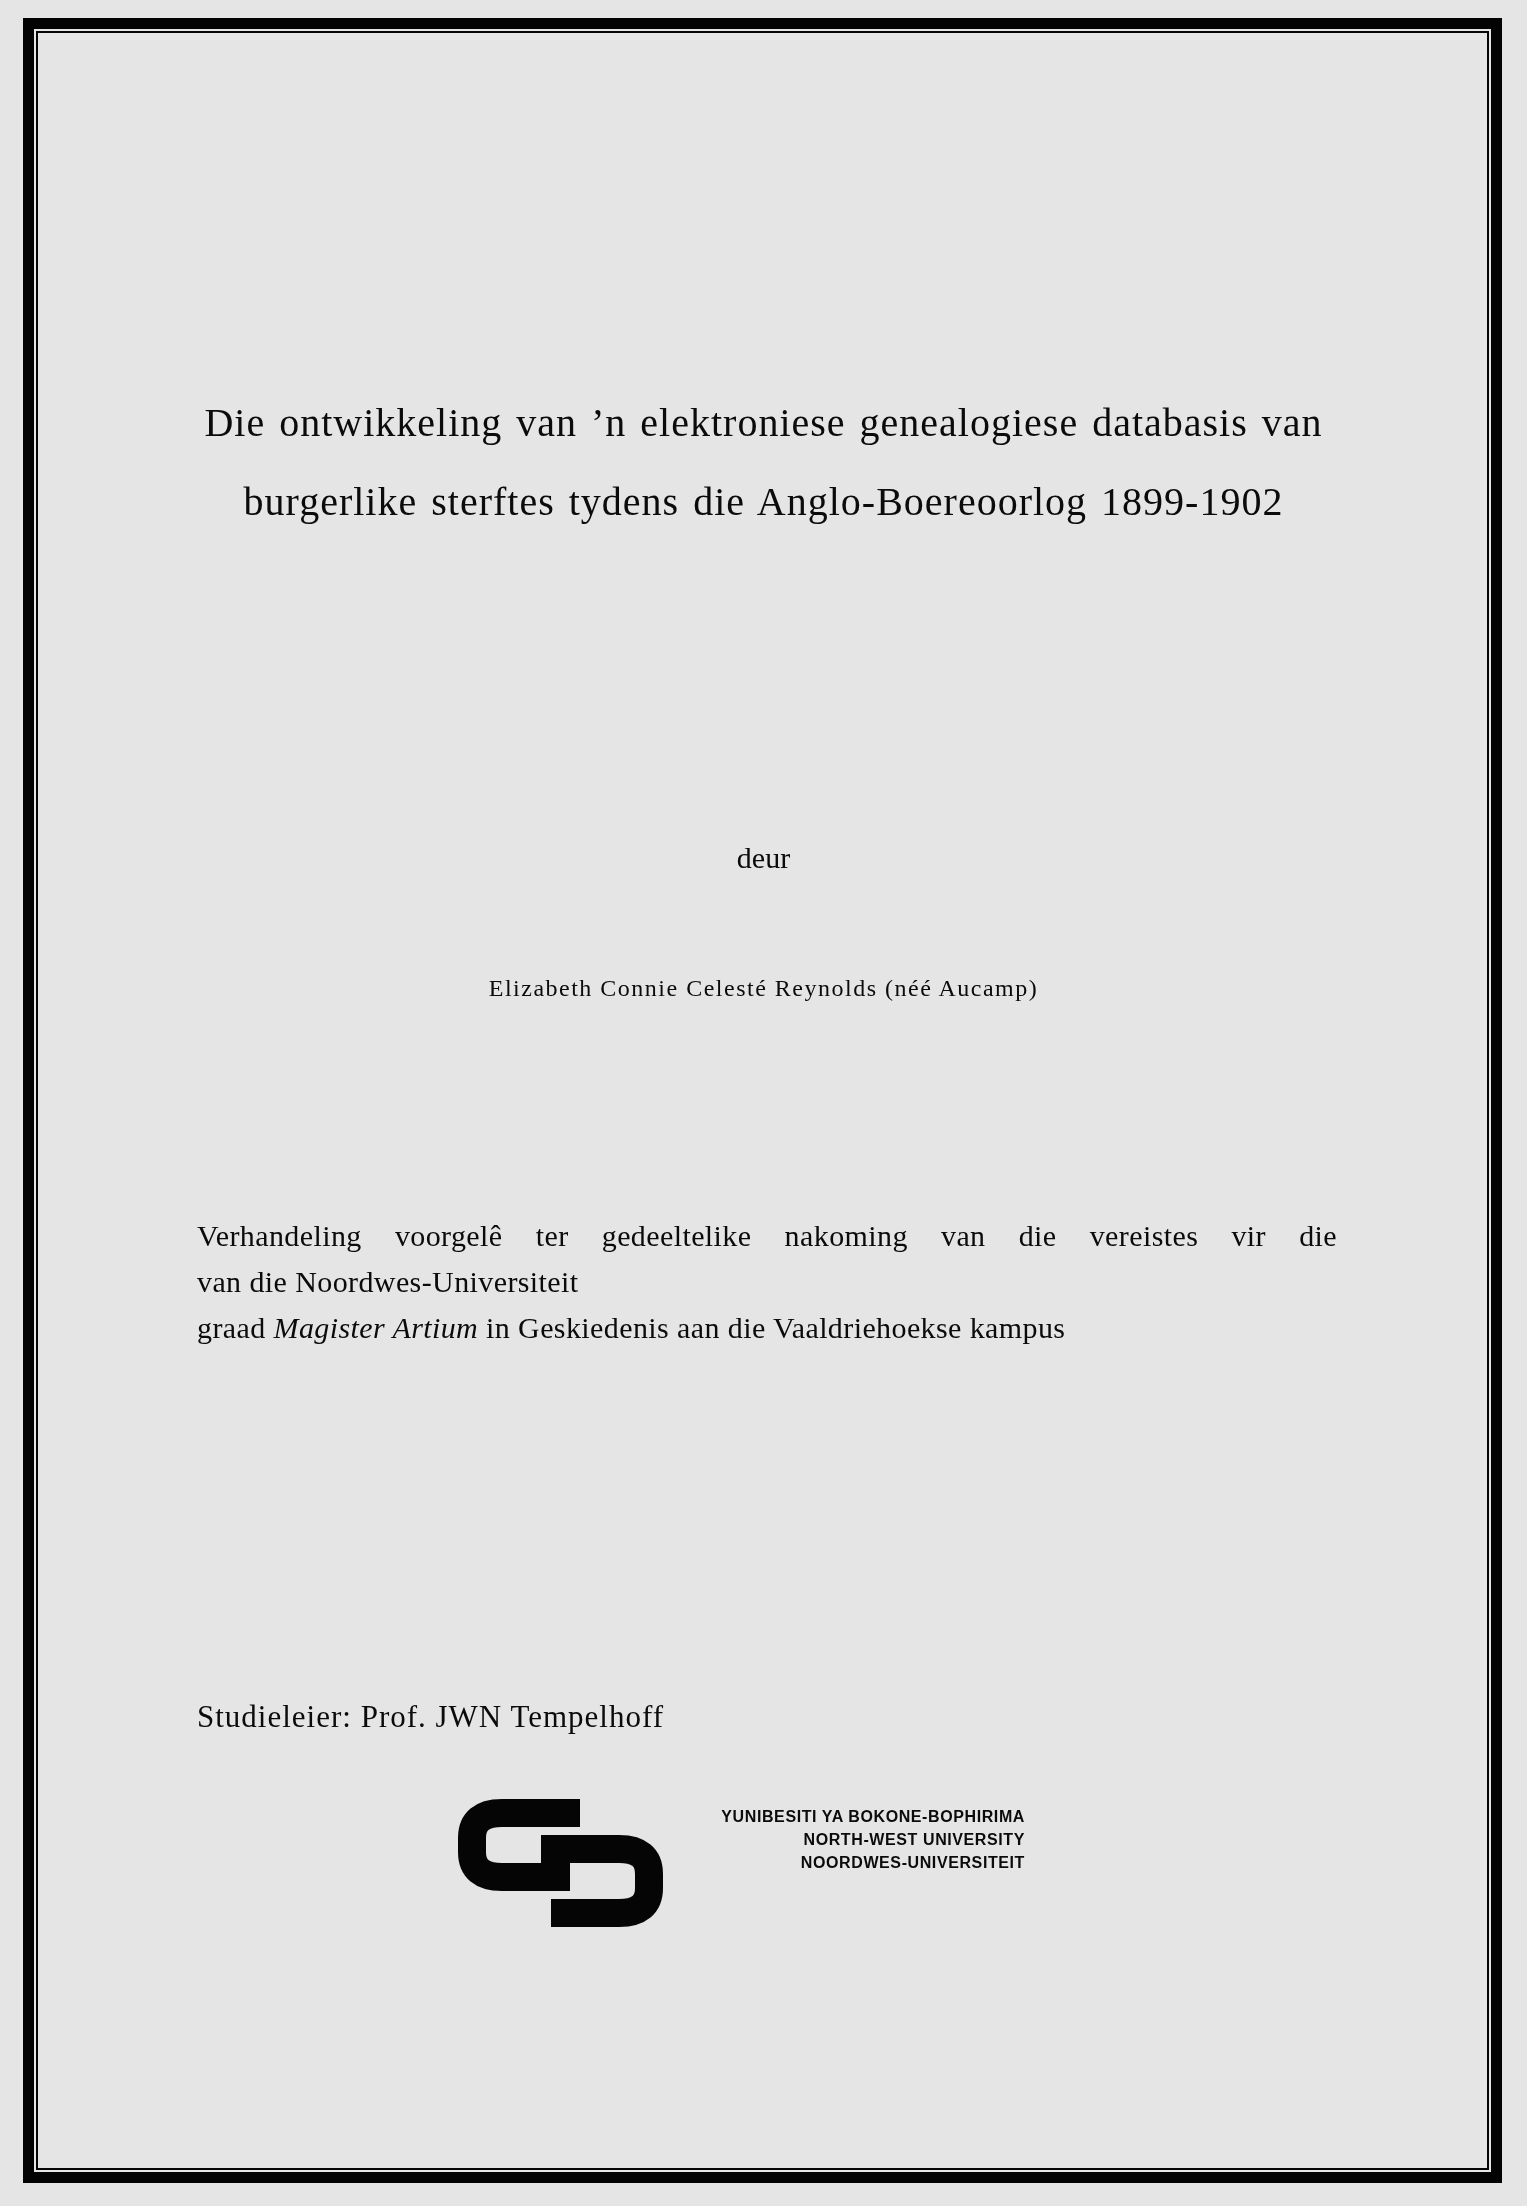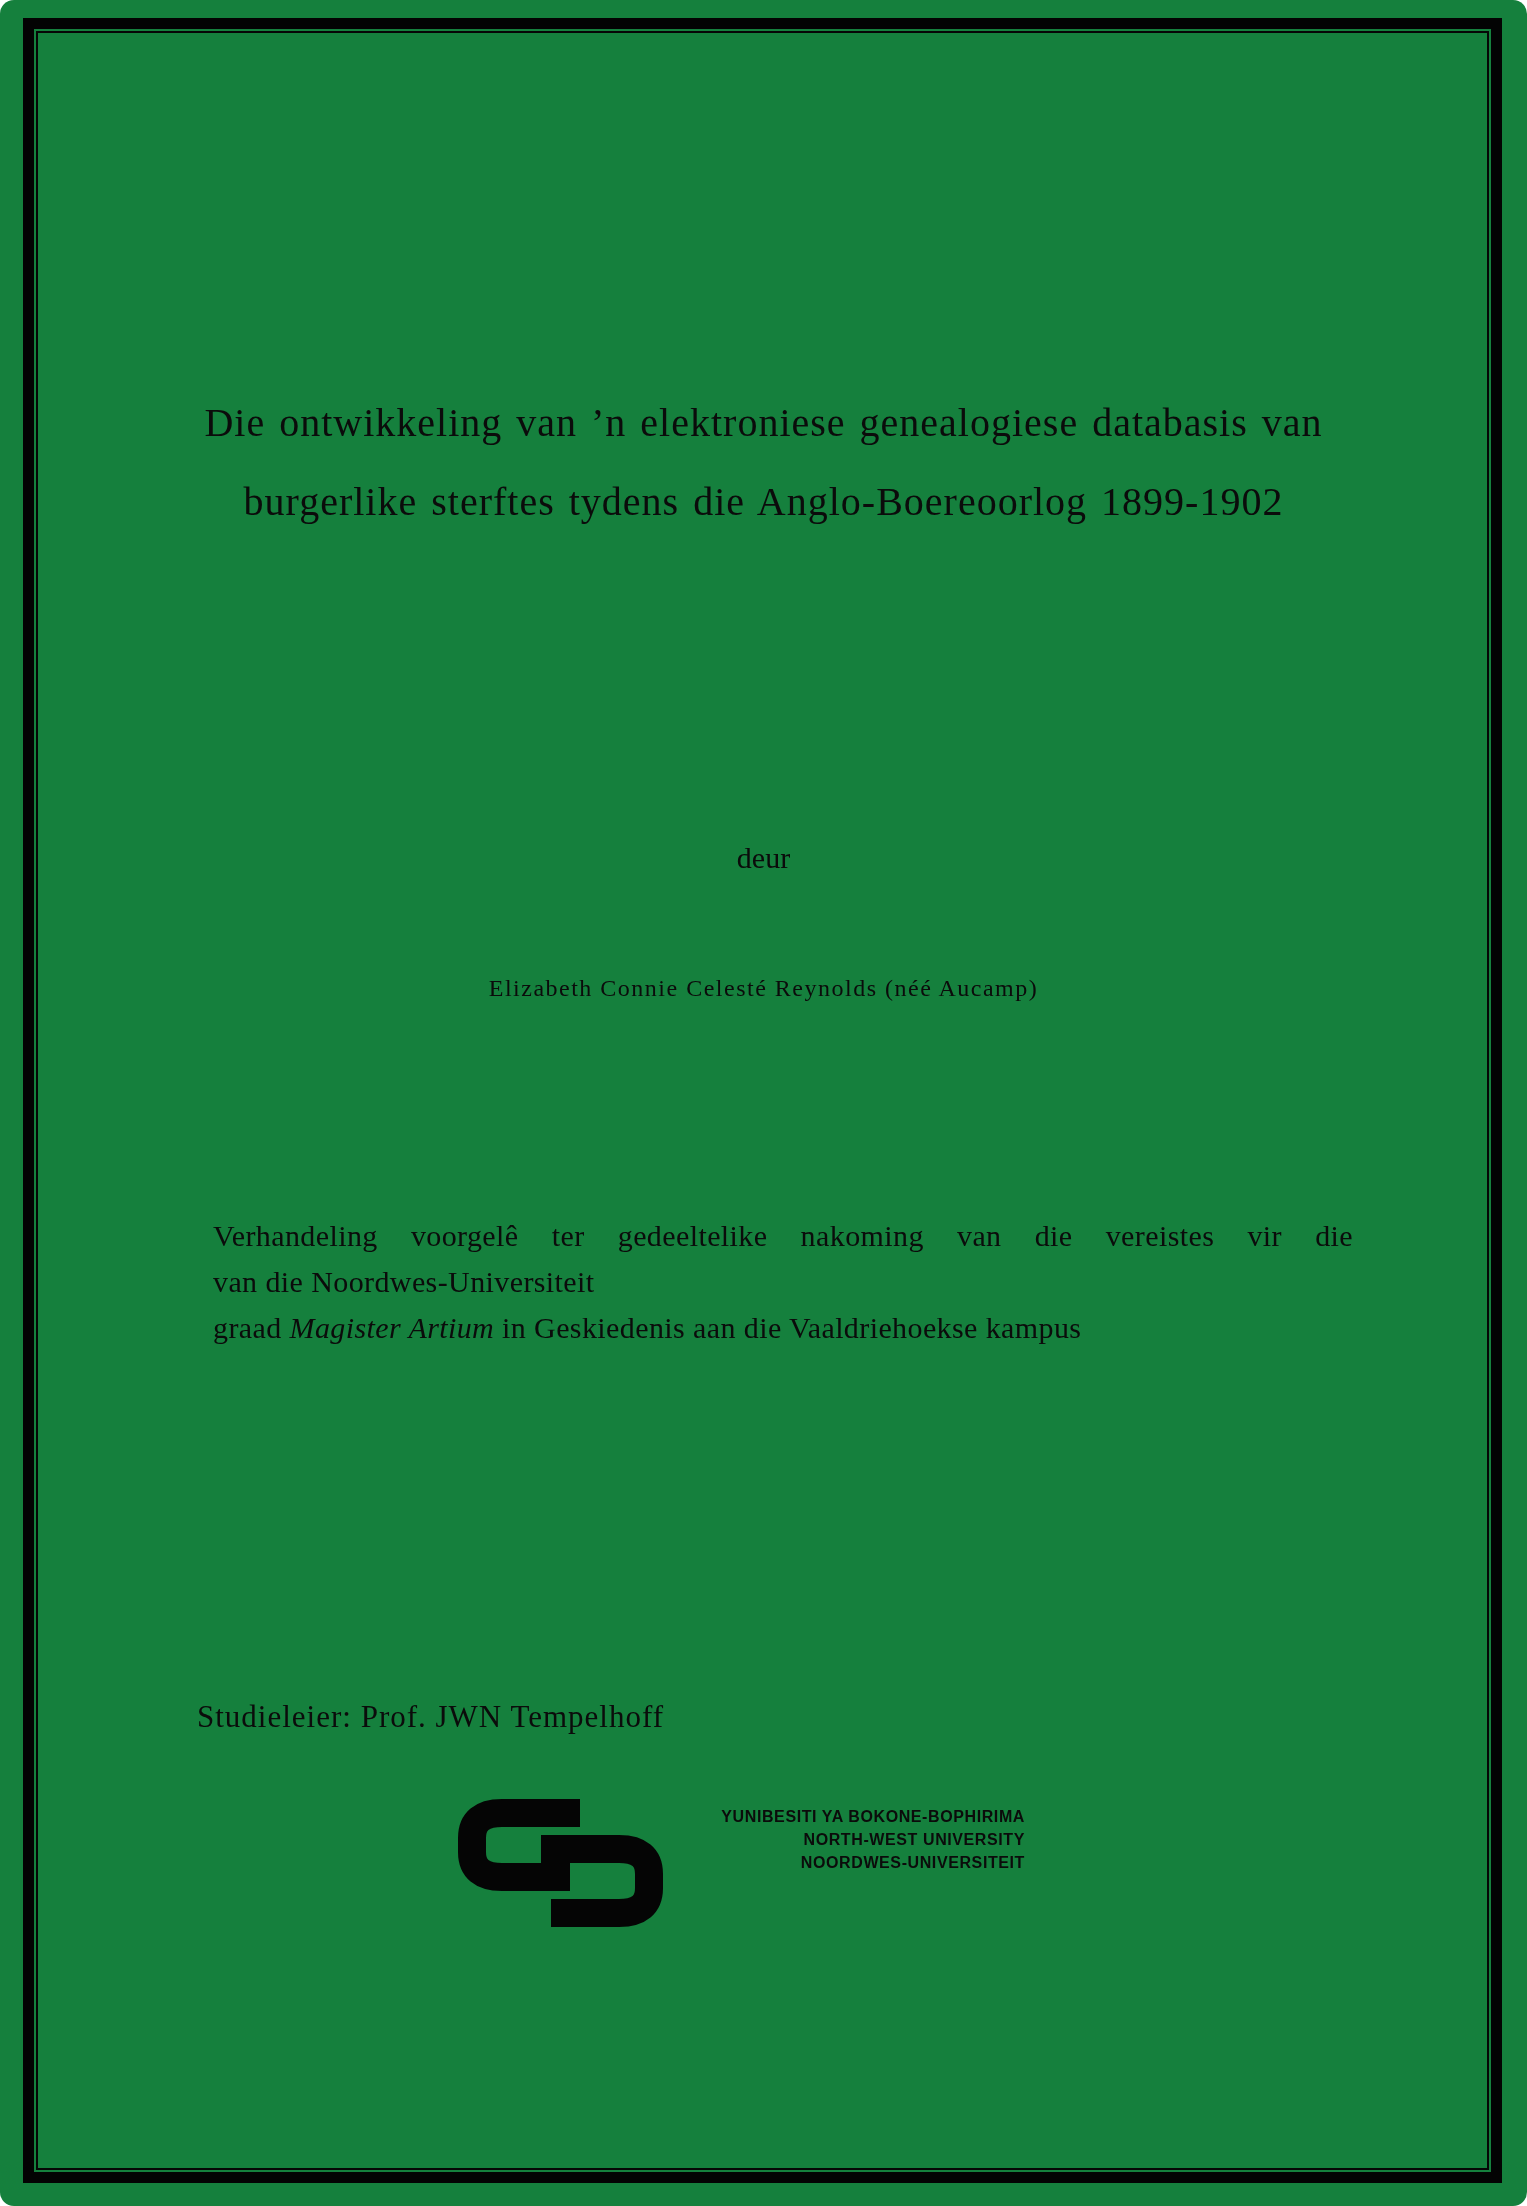--- a/index.html
+++ b/index.html
@@ -5,23 +5,22 @@
   html, body { margin: 0; padding: 0; }
   body {
     width: 1527px; height: 2206px;
     background: #ffffff;
     font-family: "Liberation Serif", "DejaVu Serif", serif;
     color: #000000;
   }
   .page {
     position: relative;
     width: 1527px; height: 2206px;
-    background: #15803d;
+    background: #e5e5e5;
     overflow: hidden;
-    border-radius: 14px;
   }
   
   .frame-outer {
     position: absolute;
     top: 18px; left: 23px; right: 25px; bottom: 23px;
     border: 11px solid #030303;
   }
   .frame-inner {
     position: absolute;
     top: 2px; left: 2px; right: 2px; bottom: 2px;
@@ -53,21 +52,20 @@
     letter-spacing: 1.5px;
     color: #0b0b0b;
   }
   .declaration {
     position: absolute;
     top: 1213px; left: 197px;
     width: 1140px;
     font-size: 30px; line-height: 46px;
     letter-spacing: 0.4px;
     color: #0b0b0b;
-    margin-left: 16px;
   }
   .decl-line1 {
     text-align: justify;
     text-align-last: justify;
   }
   .decl-italic { font-style: italic; }
   .supervisor-block {
     position: absolute;
     top: 1652px; left: 197px;
     font-size: 31px; line-height: 42px;

